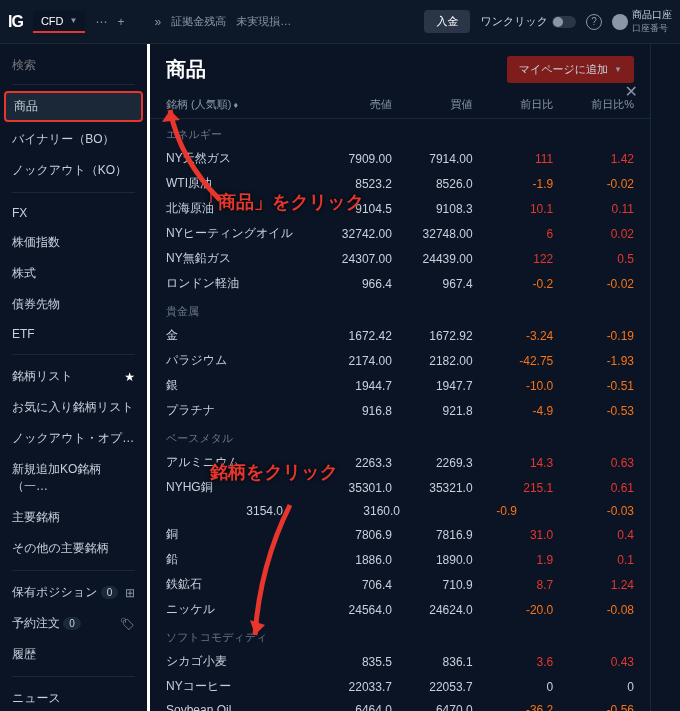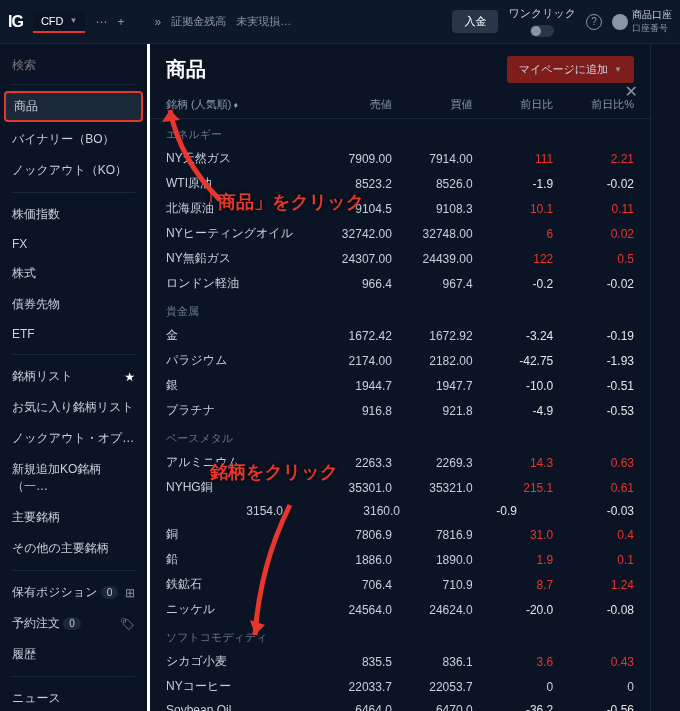--- a/index.html
+++ b/index.html
@@ -3,21 +3,21 @@
 <meta charset="utf-8">
 <style>
 * { margin: 0; padding: 0; box-sizing: border-box; }
 body { background: #0a1424; color: #c8d0dc; font-family: "Helvetica Neue", Arial, sans-serif; font-size: 12px; width: 680px; height: 711px; overflow: hidden; position: relative; }
 .topbar { height: 44px; background: #0d1828; display: flex; align-items: center; padding: 0 8px; gap: 10px; border-bottom: 1px solid #1a2838; }
 .logo { font-weight: bold; font-size: 16px; color: #fff; letter-spacing: -1px; }
 .cfd-tab { background: #0a1424; padding: 4px 8px; border-bottom: 2px solid #e8362d; color: #fff; font-size: 11px; display: flex; align-items: center; gap: 4px; }
 .topbar-item { color: #8a96a8; font-size: 11px; }
 .topbar-sep { flex: 1; }
 .deposit-btn { background: #2a3648; padding: 4px 12px; border-radius: 4px; color: #fff; font-size: 11px; }
-.oneclick { display: flex; align-items: center; gap: 4px; font-size: 11px; color: #c8d0dc; flex-direction: column; }
+.oneclick { display: flex; align-items: center; gap: 4px; font-size: 11px; color: #c8d0dc; }
 .toggle { width: 24px; height: 12px; background: #2a3648; border-radius: 6px; position: relative; }
 .toggle::after { content: ''; width: 10px; height: 10px; background: #8a96a8; border-radius: 50%; position: absolute; left: 1px; top: 1px; }
 .help-icon { width: 16px; height: 16px; border: 1px solid #8a96a8; border-radius: 50%; display: flex; align-items: center; justify-content: center; font-size: 10px; color: #8a96a8; }
 .account { display: flex; align-items: center; gap: 4px; font-size: 10px; }
 .avatar { width: 16px; height: 16px; background: #8a96a8; border-radius: 50%; }
 .container { display: flex; height: calc(100% - 30px); }
 .sidebar { width: 150px; background: #0a1424; border-right: 3px solid #ffffff; padding: 8px 0; overflow-y: auto; }
 .search-row { display: flex; align-items: center; padding: 6px 12px; color: #8a96a8; gap: 8px; }
 .search-row input { background: transparent; border: none; color: #c8d0dc; flex: 1; font-size: 12px; outline: none; }
 .side-item { padding: 7px 12px; cursor: pointer; display: flex; align-items: center; justify-content: space-between; font-size: 12px; }
@@ -32,21 +32,21 @@
 .table-header { display: flex; padding: 6px 16px; color: #8a96a8; font-size: 11px; border-bottom: 1px solid #1a2838; }
 .col-name { flex: 1.8; }
 .col-sell, .col-buy, .col-chg, .col-pct { flex: 1; text-align: right; }
 .category { padding: 8px 16px 4px; color: #6a7688; font-size: 11px; }
 .row { display: flex; padding: 4px 16px; font-size: 12px; align-items: center; }
 .row.highlight { border: 2px solid #e8362d; border-radius: 4px; margin: 0 4px; padding: 3px 12px; }
 .cell-name { flex: 1.8; color: #c8d0dc; }
 .cell-sell, .cell-buy { flex: 1; text-align: right; color: #c8d0dc; }
 .cell-chg, .cell-pct { flex: 1; text-align: right; }
 .up { color: #e8362d; }
-.down { color: #e5e5e5; }
+.down { color: #f97316; }
 .neutral { color: #c8d0dc; }
 .right-panel { width: 30px; background: #0a1424; border-left: 1px solid #1a2838; }
 .annotation { position: absolute; pointer-events: none; z-index: 100; }
 .anno1 { left: 200px; top: 190px; }
 .anno2 { left: 210px; top: 460px; }
 .anno-text { color: #e8362d; font-size: 18px; font-weight: bold; text-shadow: 0 0 4px #000; white-space: nowrap; }
 .arrow { position: absolute; }
 .arrow1 { left: 160px; top: 100px; }
 .arrow2 { left: 250px; top: 495px; }
 .arrow-svg { width: 80px; height: 150px; }
@@ -92,22 +92,22 @@
 
     </div>
     <div class="side-sep"></div>
     <div id="side-items1">
         <div class="side-item active">商品</div>
         <div class="side-item">バイナリー（BO）</div>
         <div class="side-item">ノックアウト（KO）</div>
       </div>
     <div class="side-sep"></div>
     <div id="side-items2">
+        <div class="side-item">FX</div>
         <div class="side-item">株価指数</div>
-        <div class="side-item">FX</div>
         <div class="side-item">株式</div>
         <div class="side-item">債券先物</div>
         <div class="side-item">ETF</div>
       </div>
     <div class="side-sep"></div>
     <div class="side-item">
       <span>銘柄リスト</span>
         <span class="star">★</span>
     </div>
     <div id="side-items3">
@@ -152,21 +152,21 @@
       <div class="col-chg">前日比</div>
       <div class="col-pct">前日比%</div>
     </div>
     <div id="table-body">
         <div class="category">エネルギー</div>
         <div class="row">
           <div class="cell-name">NY天然ガス</div>
           <div class="cell-sell">7909.00</div>
           <div class="cell-buy">7914.00</div>
           <div class="cell-chg up">111</div>
-          <div class="cell-pct up">2.21</div>
+          <div class="cell-pct up">1.42</div>
         </div>
         <div class="row">
           <div class="cell-name">WTI原油</div>
           <div class="cell-sell">8523.2</div>
           <div class="cell-buy">8526.0</div>
           <div class="cell-chg down">-1.9</div>
           <div class="cell-pct down">-0.02</div>
         </div>
         <div class="row">
           <div class="cell-name">北海原油</div>

